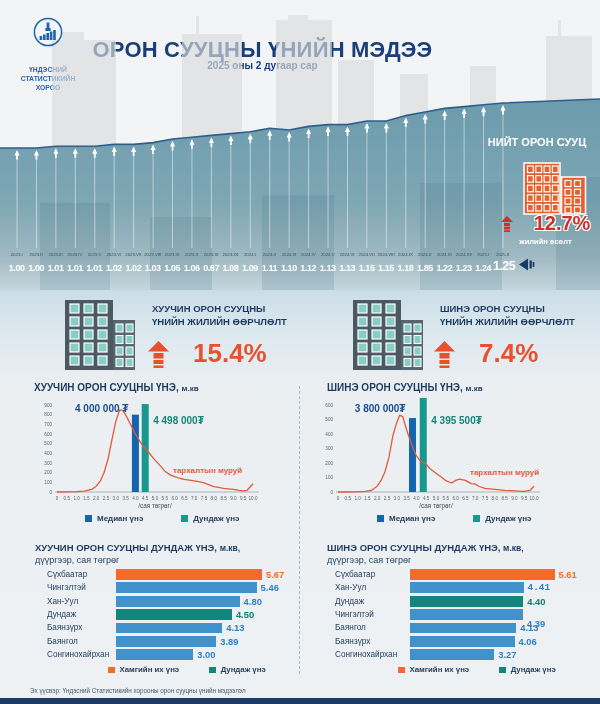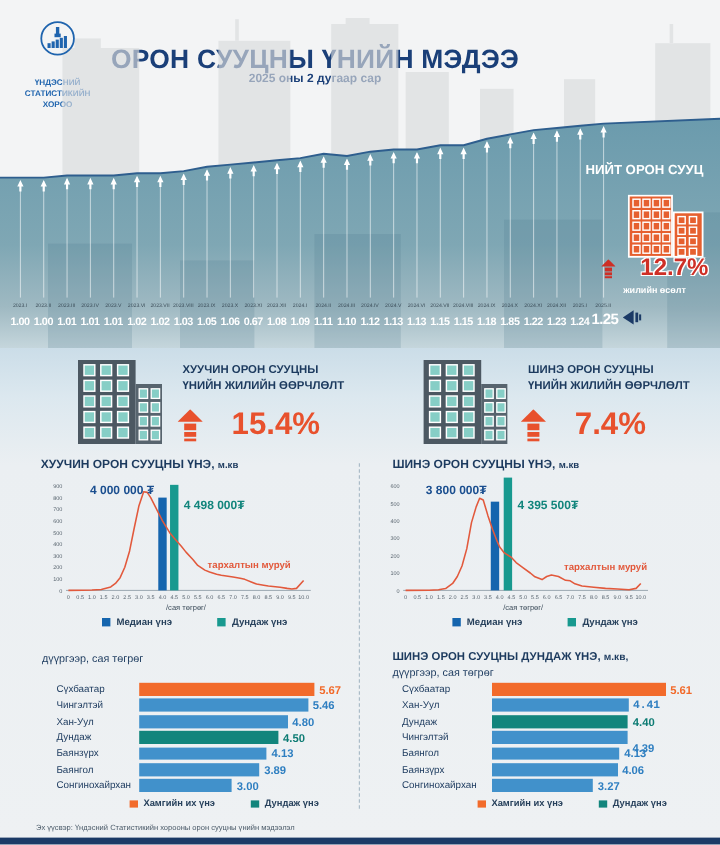--- a/index.html
+++ b/index.html
@@ -447,20 +447,21 @@
   <div class="abs dlegend" style="left:85px;top:514px">
     <span><i class="sq med"></i><span>Медиан үнэ</span></span>
     <span><i class="sq mean"></i><span>Дундаж үнэ</span></span>
   </div>
   <div class="abs dlegend" style="left:377px;top:514px">
     <span><i class="sq med"></i><span>Медиан үнэ</span></span>
     <span><i class="sq mean"></i><span>Дундаж үнэ</span></span>
   </div>
 
   <div class="abs" style="left:35px;top:542px">
+    <div class="btitle1"><span>ХУУЧИН ОРОН СУУЦНЫ ДУНДАЖ ҮНЭ,</span> <span class="unit">м.кв,</span></div>
     <div class="btitle2">дүүргээр, сая төгрөг</div>
   </div>
   <div class="abs" style="left:327px;top:542px">
     <div class="btitle1"><span>ШИНЭ ОРОН СУУЦНЫ ДУНДАЖ ҮНЭ,</span> <span class="unit">м.кв,</span></div>
     <div class="btitle2">дүүргээр, сая төгрөг</div>
   </div>
   <div class="abs" id="bars-old" style="left:47px;top:569px;width:250px">
       <div class="brow">
         <span class="blabel2">Сүхбаатар</span>
         <div class="bbar" style="width: 146px; background: rgb(242, 107, 43);"></div>

